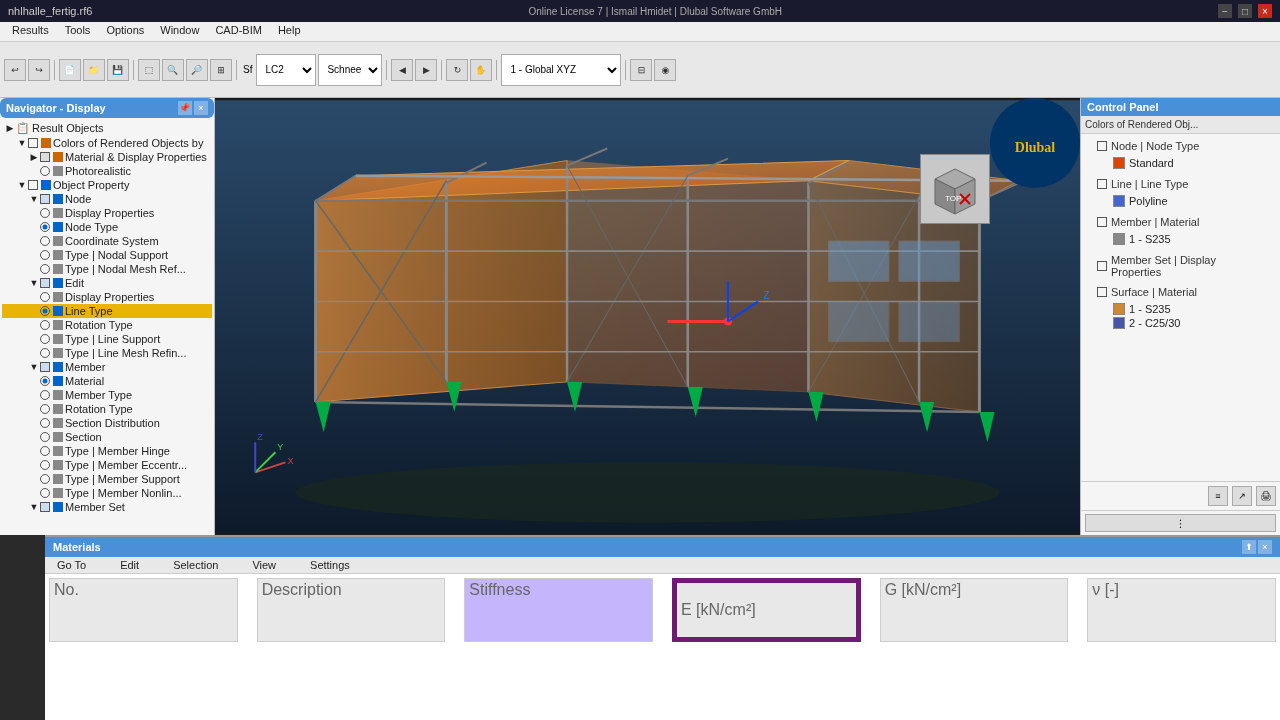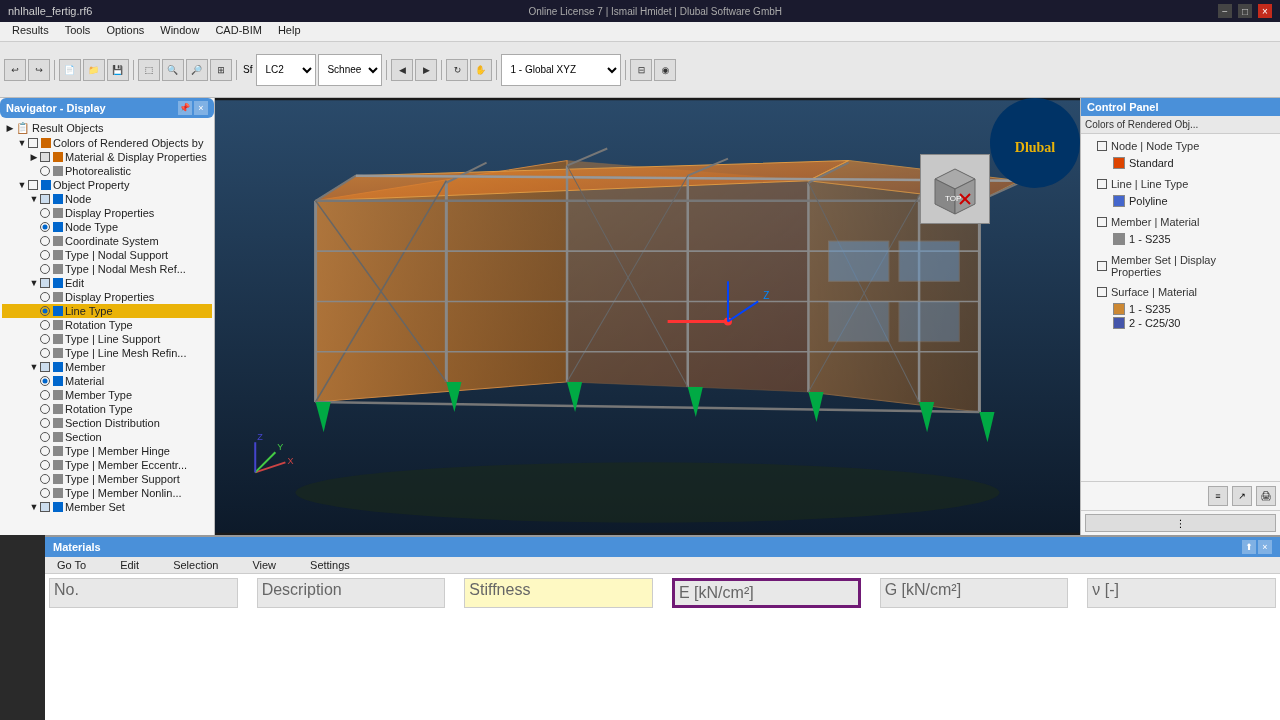--- a/index.html
+++ b/index.html
@@ -758,19 +758,19 @@
     <span class="bottom-menu-item">Edit</span>
     <span class="bottom-menu-item">Selection</span>
     <span class="bottom-menu-item">View</span>
     <span class="bottom-menu-item">Settings</span>
   </div>
   <div class="bottom-panel-content">
 
     <div style="display:grid;grid-template-columns:repeat(6,1fr);gap:19px;font-size:16px;color:#666;">
       <div style="background:#e8e8e8;padding:2px 4px;border:1px solid #ccc;">No.</div>
       <div style="background:#e8e8e8;padding:2px 4px;border:1px solid #ccc;">Description</div>
-      <div style="background:#fef9c3;padding:2px 4px;border:1px solid #ccc;">Stiffness</div>
-      <div style="background:#e8e8e8;padding:3px 4px;border:3px solid #701a75;">E [kN/cm²]</div>
+      <div style="background:#c4b5fd;padding:2px 4px;border:1px solid #ccc;">Stiffness</div>
+      <div style="background:#e8e8e8;padding:18px 4px;border:5px solid #701a75;">E [kN/cm²]</div>
       <div style="background:#e8e8e8;padding:2px 4px;border:1px solid #ccc;">G [kN/cm²]</div>
       <div style="background:#e8e8e8;padding:2px 4px;border:1px solid #ccc;">ν [-]</div>
     </div>
   </div>
 </div>
 
 </body></html>

